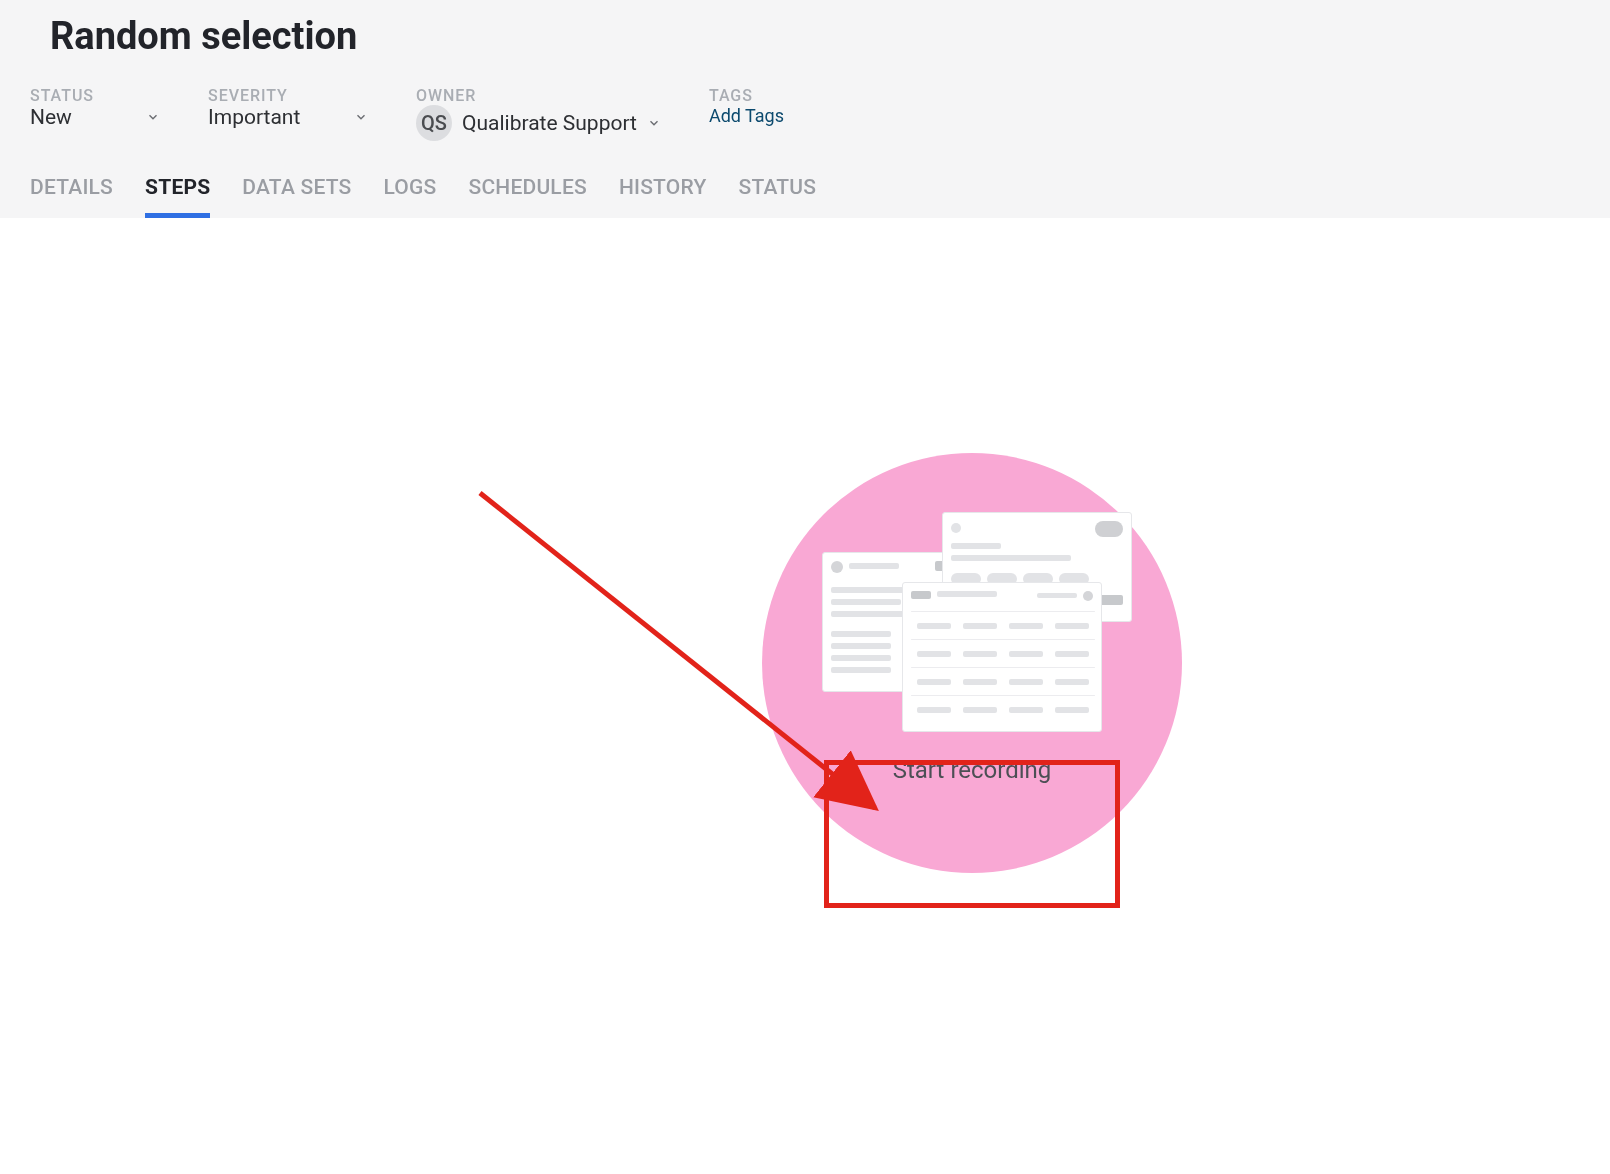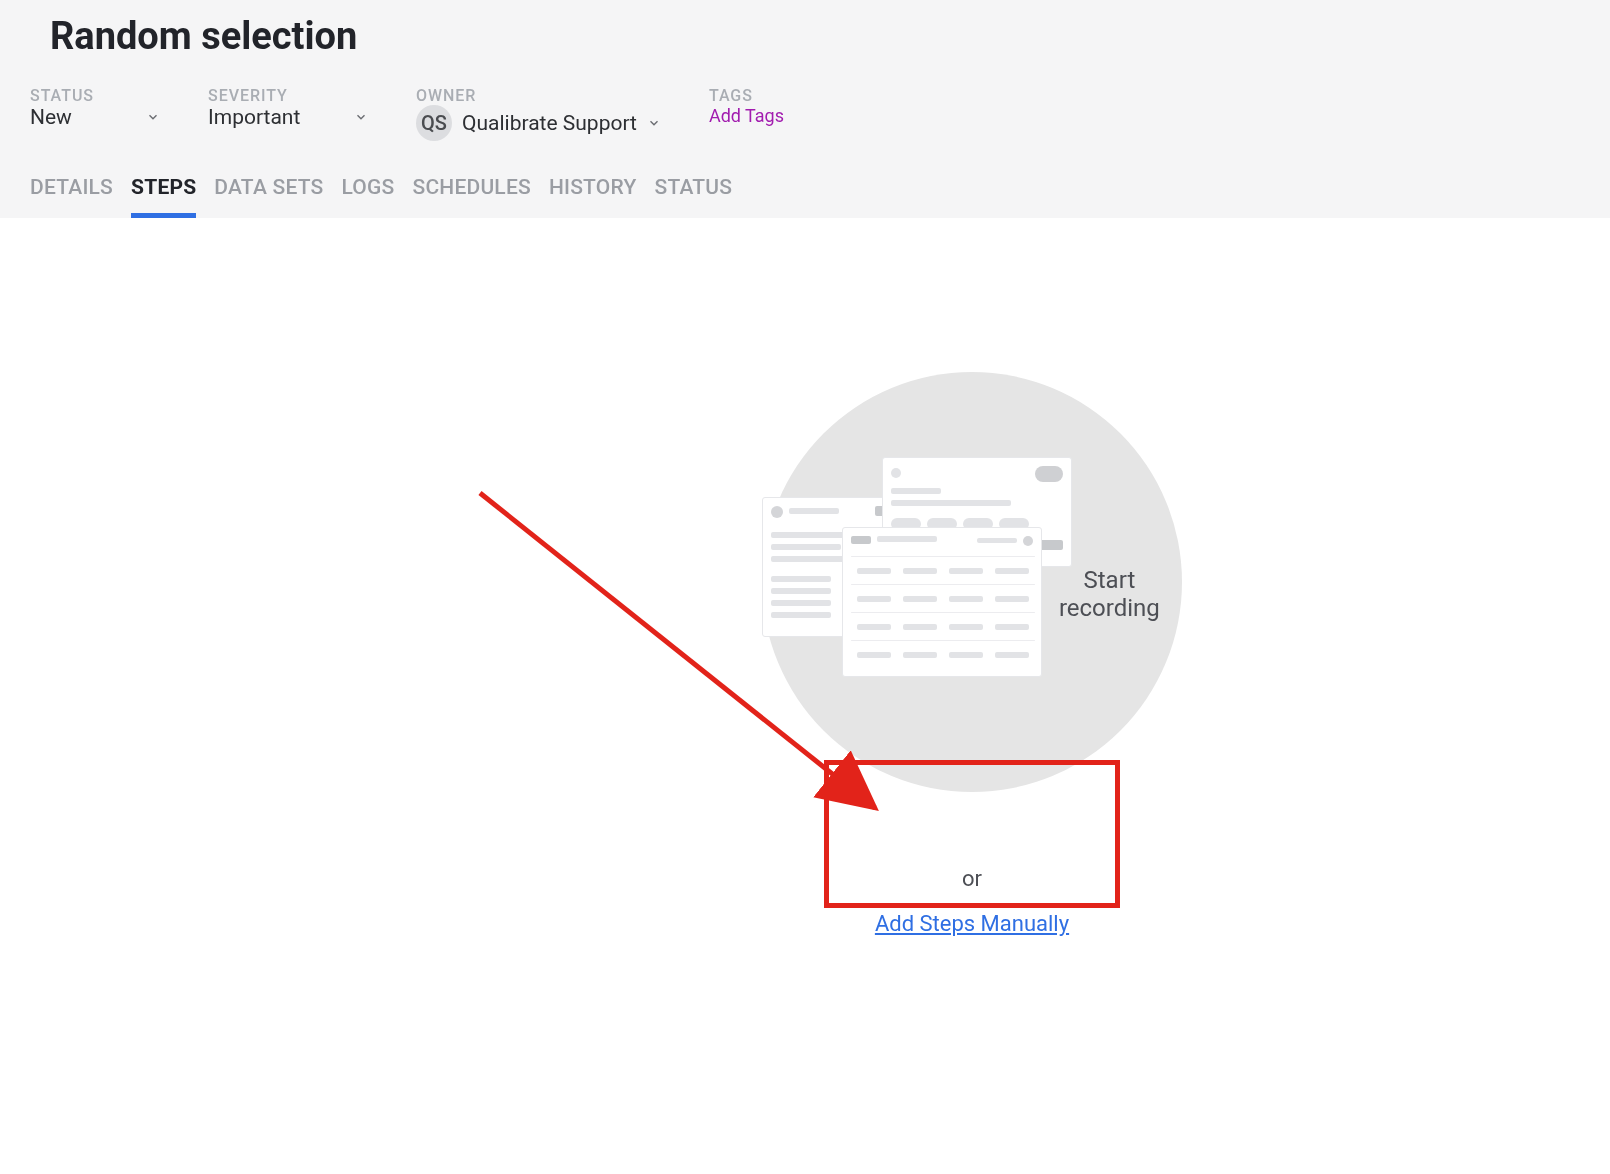--- a/index.html
+++ b/index.html
@@ -61,26 +61,26 @@
     background: #dcdde0;
     display: flex;
     align-items: center;
     justify-content: center;
     font-size: 20px;
     color: #4a4c50;
     font-weight: 500;
   }
   .add-tags {
     font-size: 18px;
-    color: #a21caf;
+    color: #0c4a6e;
     cursor: pointer;
   }
   .tabs {
     display: flex;
-    gap: 18px;
+    gap: 32px;
   }
   .tab {
     font-size: 21px;
     font-weight: 500;
     color: #9a9da3;
     padding: 6px 0 14px 0;
     letter-spacing: 0.01em;
     cursor: pointer;
     border-bottom: 5px solid transparent;
   }
@@ -103,23 +103,23 @@
     width: 420px;
     display: flex;
     flex-direction: column;
     align-items: center;
     text-align: center;
   }
   .circle-bg {
     width: 420px;
     height: 420px;
     border-radius: 50%;
-    background: #e5e5e5;
-    display: flex;
-    flex-direction: row;
+    background: #f9a8d4;
+    display: flex;
+    flex-direction: column;
     align-items: center;
     justify-content: center;
     position: relative;
   }
   .mock-windows {
     position: relative;
     width: 300px;
     height: 220px;
     margin-top: -30px;
   }
@@ -290,24 +290,20 @@
           <div class="bar" style="left:8px; top:112px; width:184px; height:1px; background:#ececef;"></div>
           <div class="bar" style="left:14px; top:124px; width:34px; height:6px;"></div>
           <div class="bar" style="left:60px; top:124px; width:34px; height:6px;"></div>
           <div class="bar" style="left:106px; top:124px; width:34px; height:6px;"></div>
           <div class="bar" style="left:152px; top:124px; width:34px; height:6px;"></div>
         </div>
       </div>
       <div class="start-label">Start recording</div>
     </div>
 
-    <div class="or-block">
-      <div class="or-text">or</div>
-      <a class="manual-link">Add Steps Manually</a>
-    </div>
   </div>
 
   <svg class="annot-arrow" style="left:475px; top:270px; width:430px; height:340px;" viewBox="0 0 430 340">
     <defs>
       <marker id="arrhd" markerWidth="14" markerHeight="14" refX="11" refY="6" orient="auto">
         <path d="M0,0 L12,6 L0,12 z" fill="#e2231a"></path>
       </marker>
     </defs>
     <line x1="5" y1="5" x2="400" y2="320" stroke="#e2231a" stroke-width="5" marker-end="url(#arrhd)"></line>
   </svg>

